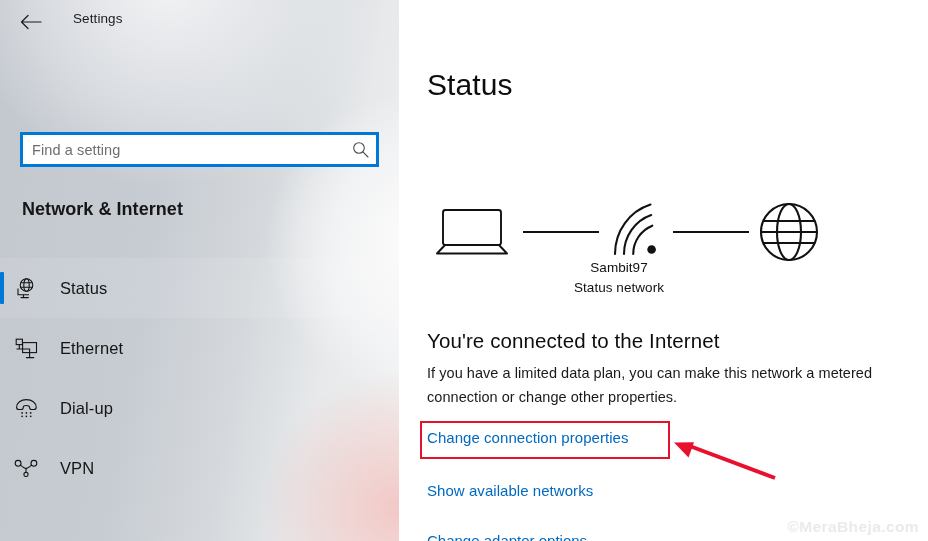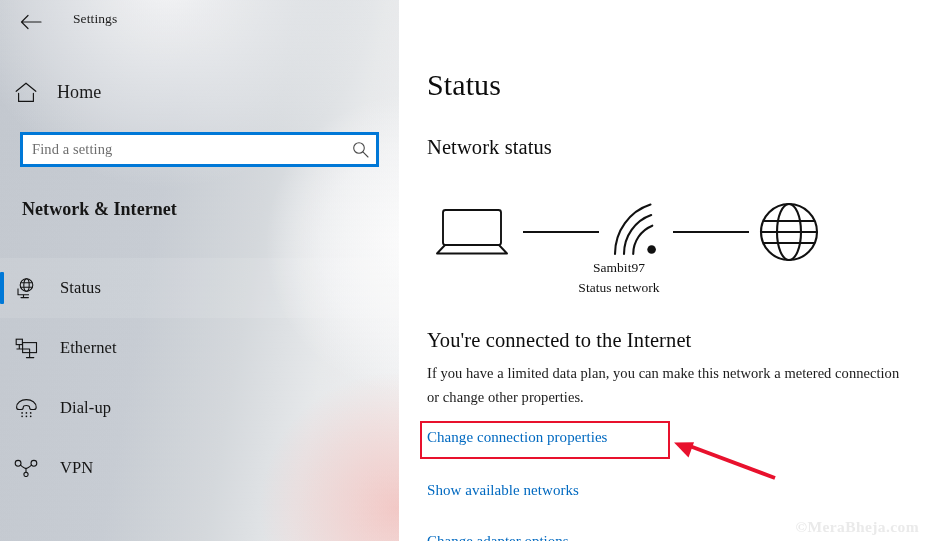--- a/index.html
+++ b/index.html
@@ -12,21 +12,20 @@
     font-family: "Liberation Sans", sans-serif;
     -webkit-font-smoothing: antialiased;
   }
 
   #app {
     position: relative;
     width: 928px;
     height: 541px;
     background: #ffffff;
     overflow: hidden;
-    font-family: Liberation Serif, serif;
   }
 
   
   .sidebar {
     position: absolute;
     left: 0; top: 0;
     width: 399px;
     height: 541px;
     overflow: hidden;
     background: #d6d9dd;
@@ -306,29 +305,20 @@
         <div class="back-btn">
           <span>
             <svg width="22" height="16" viewBox="0 0 22 16" fill="none">
               <path d="M21 8H1.5M1.5 8L8 1.5M1.5 8L8 14.5" stroke="#1a1a1a" stroke-width="1.2" stroke-linecap="round" stroke-linejoin="round"></path>
             </svg>
           </span>
         </div>
         <div class="app-title">Settings</div>
       </div>
 
-      <div class="home-row">
-        <span class="home-icon">
-          <svg width="22" height="21" viewBox="0 0 22 21" fill="none">
-            <path d="M1.2 9.3L11 1.2L20.8 9.3" stroke="#141414" stroke-width="1.15" stroke-linecap="round" stroke-linejoin="round"></path>
-            <path d="M3.6 11.3V19.4H18.4V11.3" stroke="#141414" stroke-width="1.15" stroke-linecap="round" stroke-linejoin="round"></path>
-          </svg>
-        </span>
-        <span class="home-label">Home</span>
-      </div>
 
       <div class="search-box">
         <span class="search-input-txt">Find a setting</span>
         <span class="search-icon">
           <svg width="17" height="17" viewBox="0 0 17 17" fill="none">
             <circle cx="7" cy="7" r="5.3" stroke="#4a4a4a" stroke-width="1.1"></circle>
             <path d="M10.9 10.9L16 16" stroke="#4a4a4a" stroke-width="1.1" stroke-linecap="round"></path>
           </svg>
         </span>
       </div>
@@ -400,21 +390,20 @@
           <span class="nav-label">VPN</span>
         </div>
 
       </div>
     </div>
   </div>
 
   <div class="main">
 
     <div class="page-title">Status</div>
-    <div class="section-title">Network status</div>
 
     <div class="diagram">
       <svg class="diag-svg" width="400" height="72" viewBox="0 0 400 72" fill="none">
 
         <g>
           <rect x="24" y="12" width="58" height="35" rx="2.5" stroke="#111" stroke-width="1.9"></rect>
           <path d="M18 55.5l8-8.5h54l8 8.5H18z" stroke="#111" stroke-width="1.9" stroke-linejoin="round"></path>
         </g>
 
         <path d="M104 34h76" stroke="#111" stroke-width="2.1" stroke-linecap="butt"></path>

